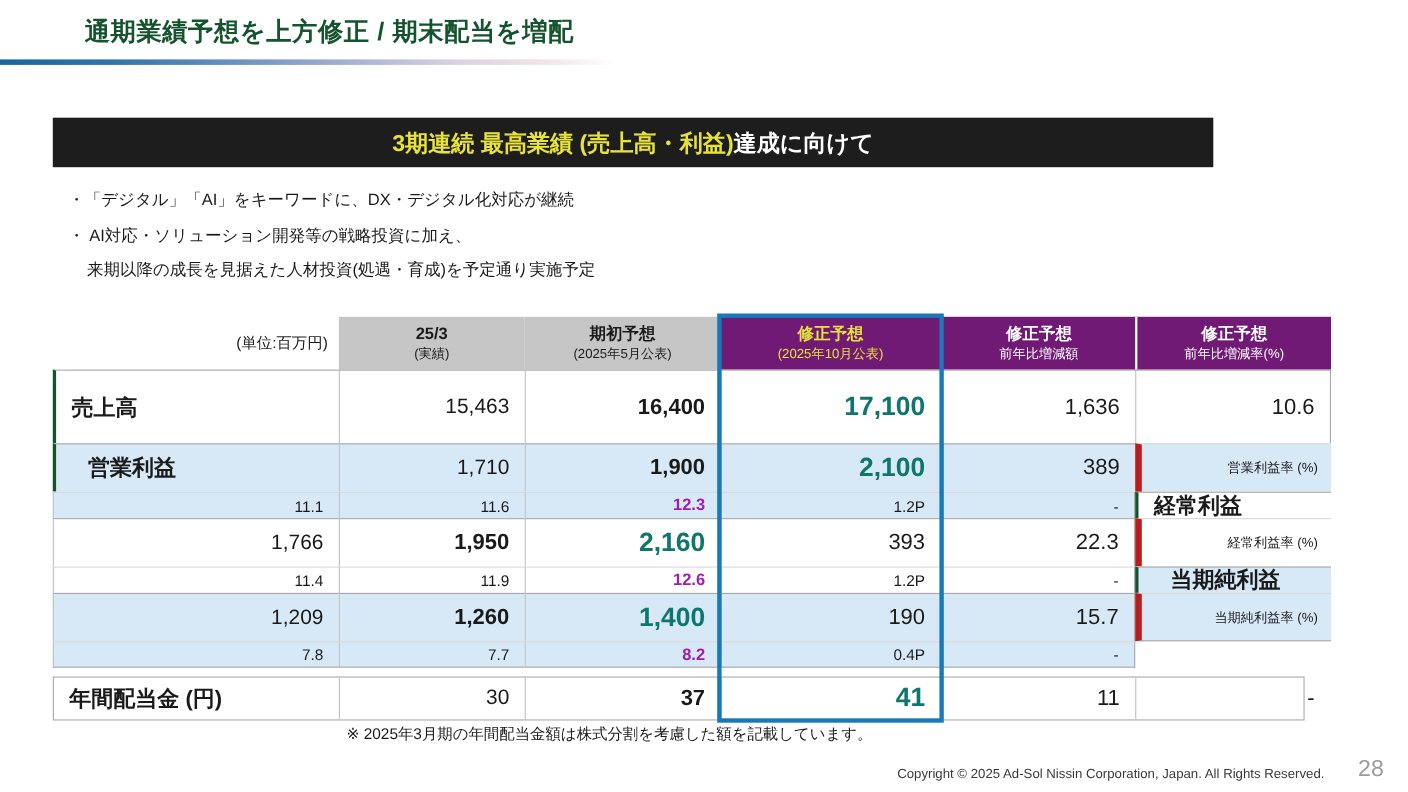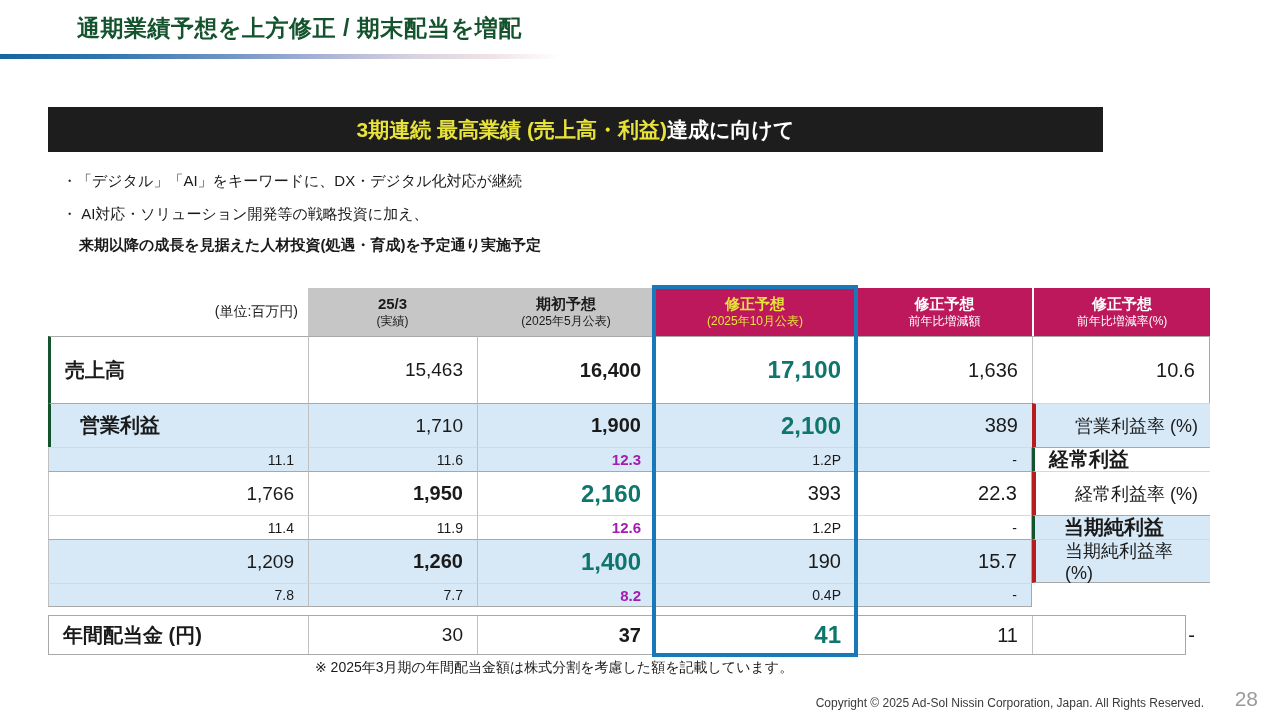--- a/index.html
+++ b/index.html
@@ -12,40 +12,40 @@
   .title-bar{position:absolute;left:0;top:54px;width:560px;height:5px;
     background:linear-gradient(to right,#17659f 0%,#2f74ad 18%,#6d94c4 40%,#aab3d6 58%,#d8d3e0 74%,#f0e3e6 88%,rgba(248,236,238,0) 100%);}
   
   .banner{position:absolute;left:48px;top:107px;width:1055px;height:45px;background:#1d1d1d;
     display:flex;align-items:center;justify-content:center;font-size:21px;font-weight:700;color:#ffffff;}
   .banner .yellow{color:#e8e33a;}
   
   .bullet{position:absolute;font-size:15px;color:#1a1a1a;white-space:nowrap;}
   .b1{left:62px;top:172px;}
   .b2{left:62px;top:205px;}
-  .b3{left:79px;top:236px;font-weight:bold;}
+  .b3{left:79px;top:236px;}
   
   .table-wrap{position:absolute;left:48px;top:288px;width:1138px;}
   .fin-grid{display:grid;grid-template-columns:260px 169px 178px 200px 177px 178px;
     grid-template-rows:48px 67px 44px 24px 44px 24px 44px 24px;}
   .dgrid{display:grid;grid-template-columns:259px 169px 178px 200px 177px 177px;
     grid-template-rows:38px;margin-top:8px;border:1px solid #a8a8a8;}
   .c{box-sizing:border-box;display:flex;align-items:center;min-width:0;}
   
   .head-unit{justify-content:flex-end;padding-right:10px;font-size:14px;background:#ffffff;color:#1a1a1a;}
   .head{flex-direction:column;justify-content:center;text-align:center;line-height:1.15;}
   .gray{background:#c6c6c6;color:#1a1a1a;}
-  .black{background:#be185d;color:#ffffff;}
+  .black{background:#701a75;color:#ffffff;}
   .sep{border-left:2px solid #ffffff;}
   .hl{color:#e8e33a;}
   .h1{font-size:15px;font-weight:600;}
   .h2{font-size:12px;margin-top:2px;}
   
   .lbl{font-size:20px;font-weight:700;padding-left:14px;border-left:3px solid #14532d;}
-  .rlbl{font-size:18px;justify-content:flex-end;padding-right:12px;border-left:4px solid #b91c1c;}
+  .rlbl{font-size:12px;justify-content:flex-end;padding-right:12px;border-left:6px solid #b91c1c;}
   .val{justify-content:flex-end;padding-right:14px;border-left:1px solid #c0c0c0;}
   .rv{font-size:14px;justify-content:flex-end;padding-right:14px;border-left:1px solid #c0c0c0;}
   .v2{font-size:19px;}
   .v3{font-size:20px;font-weight:700;}
   .v4{font-size:24px;font-weight:700;color:#0f766e;}
   .v5,.v6{font-size:20px;}
   .rv4{font-size:15px;font-weight:700;color:#a21caf;}
   .c6x{border-right:1px solid #a8a8a8;}
   .bt{border-top:1px solid #a8a8a8;}
   .ct{border-top:1px solid #d8d8d8;}

